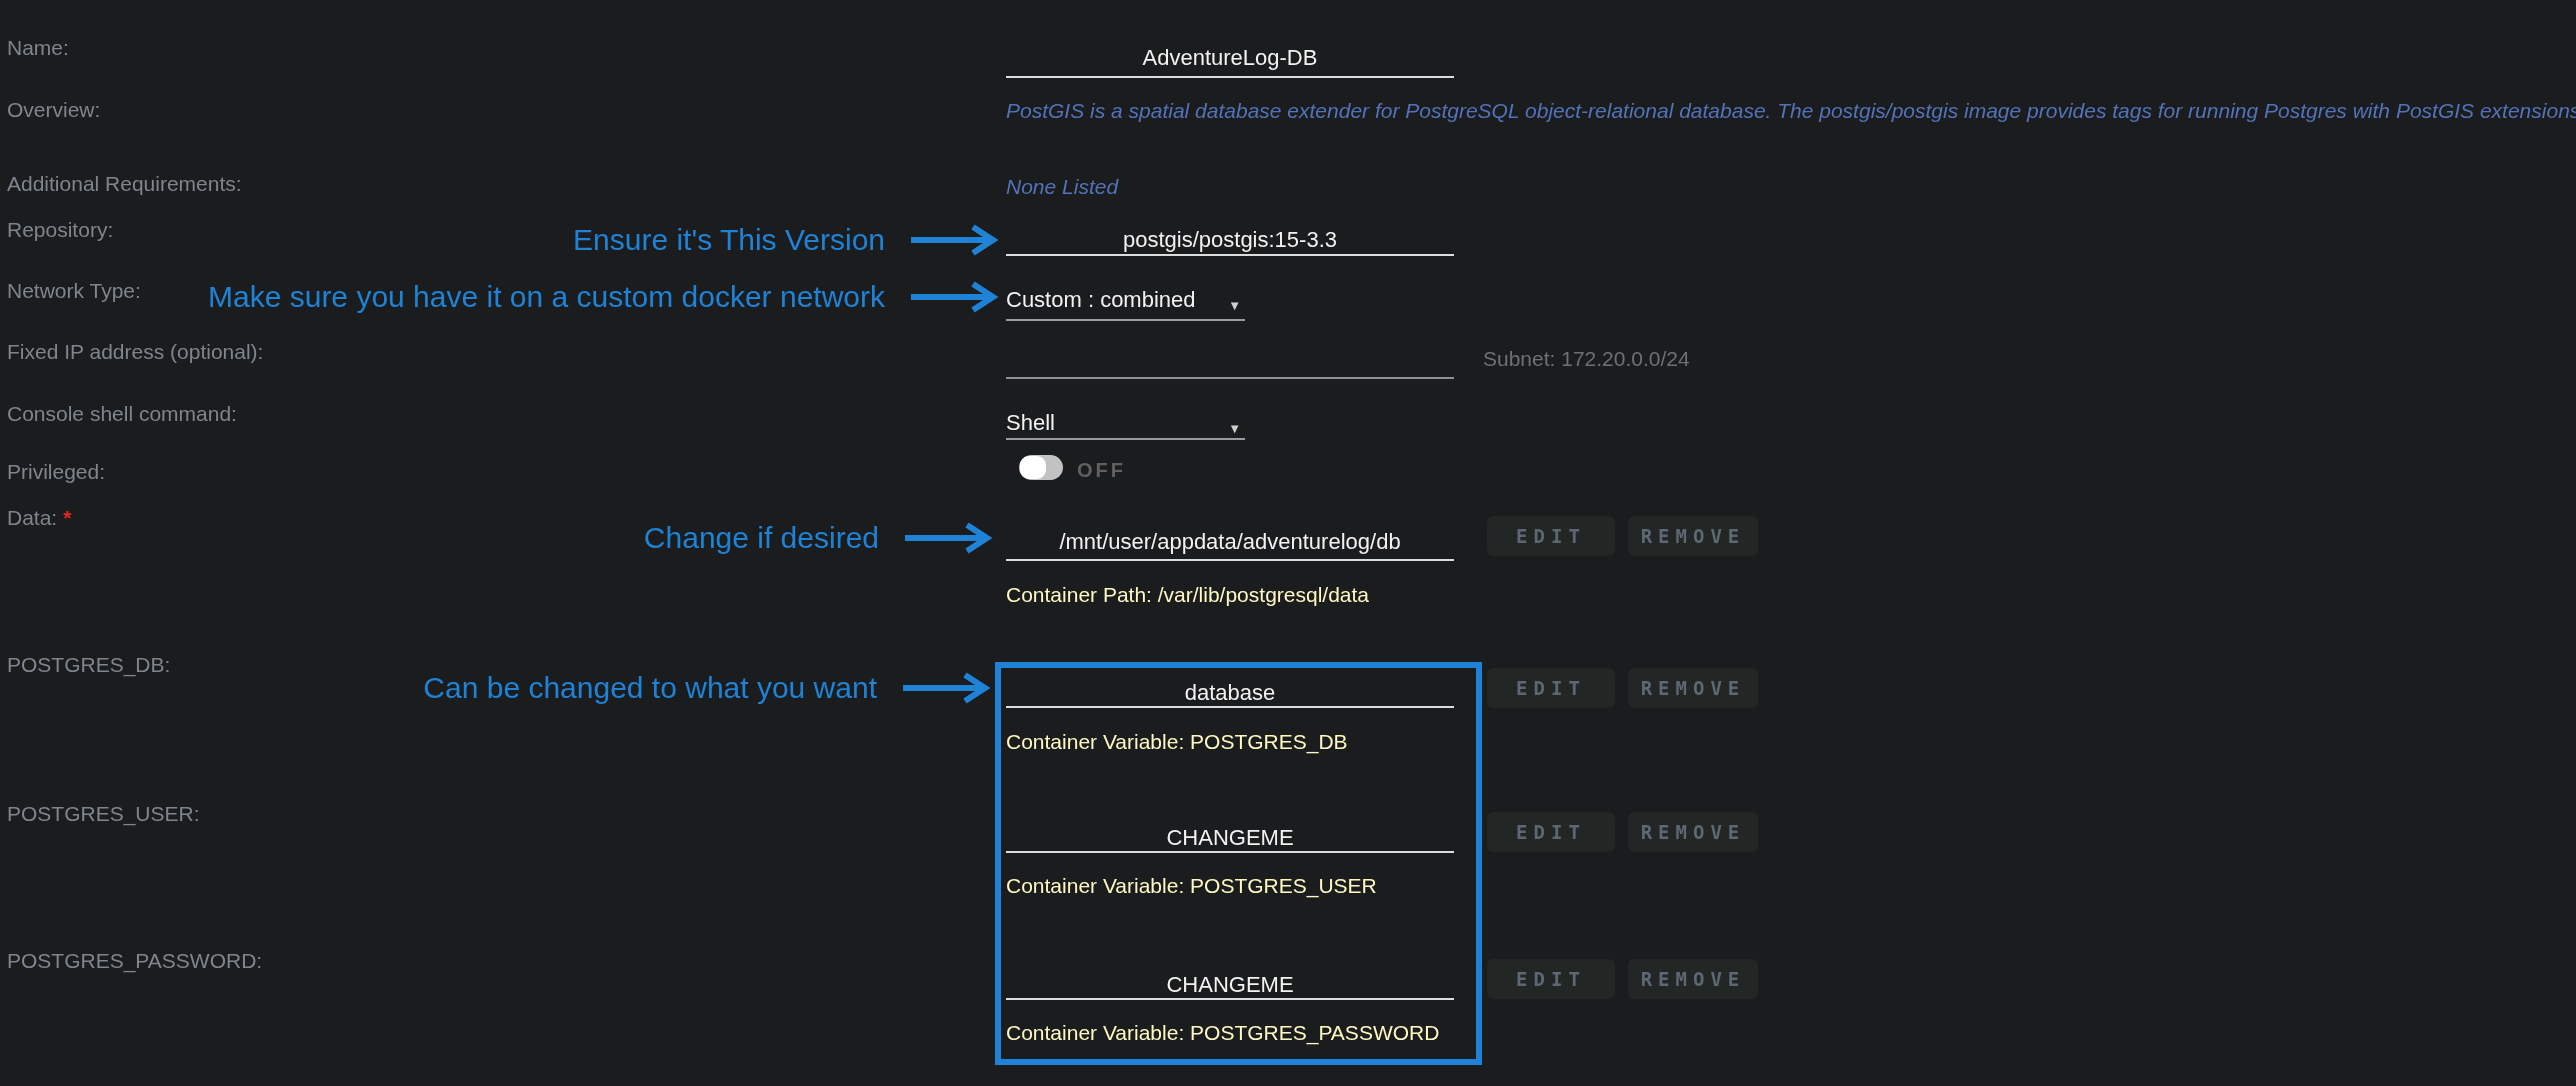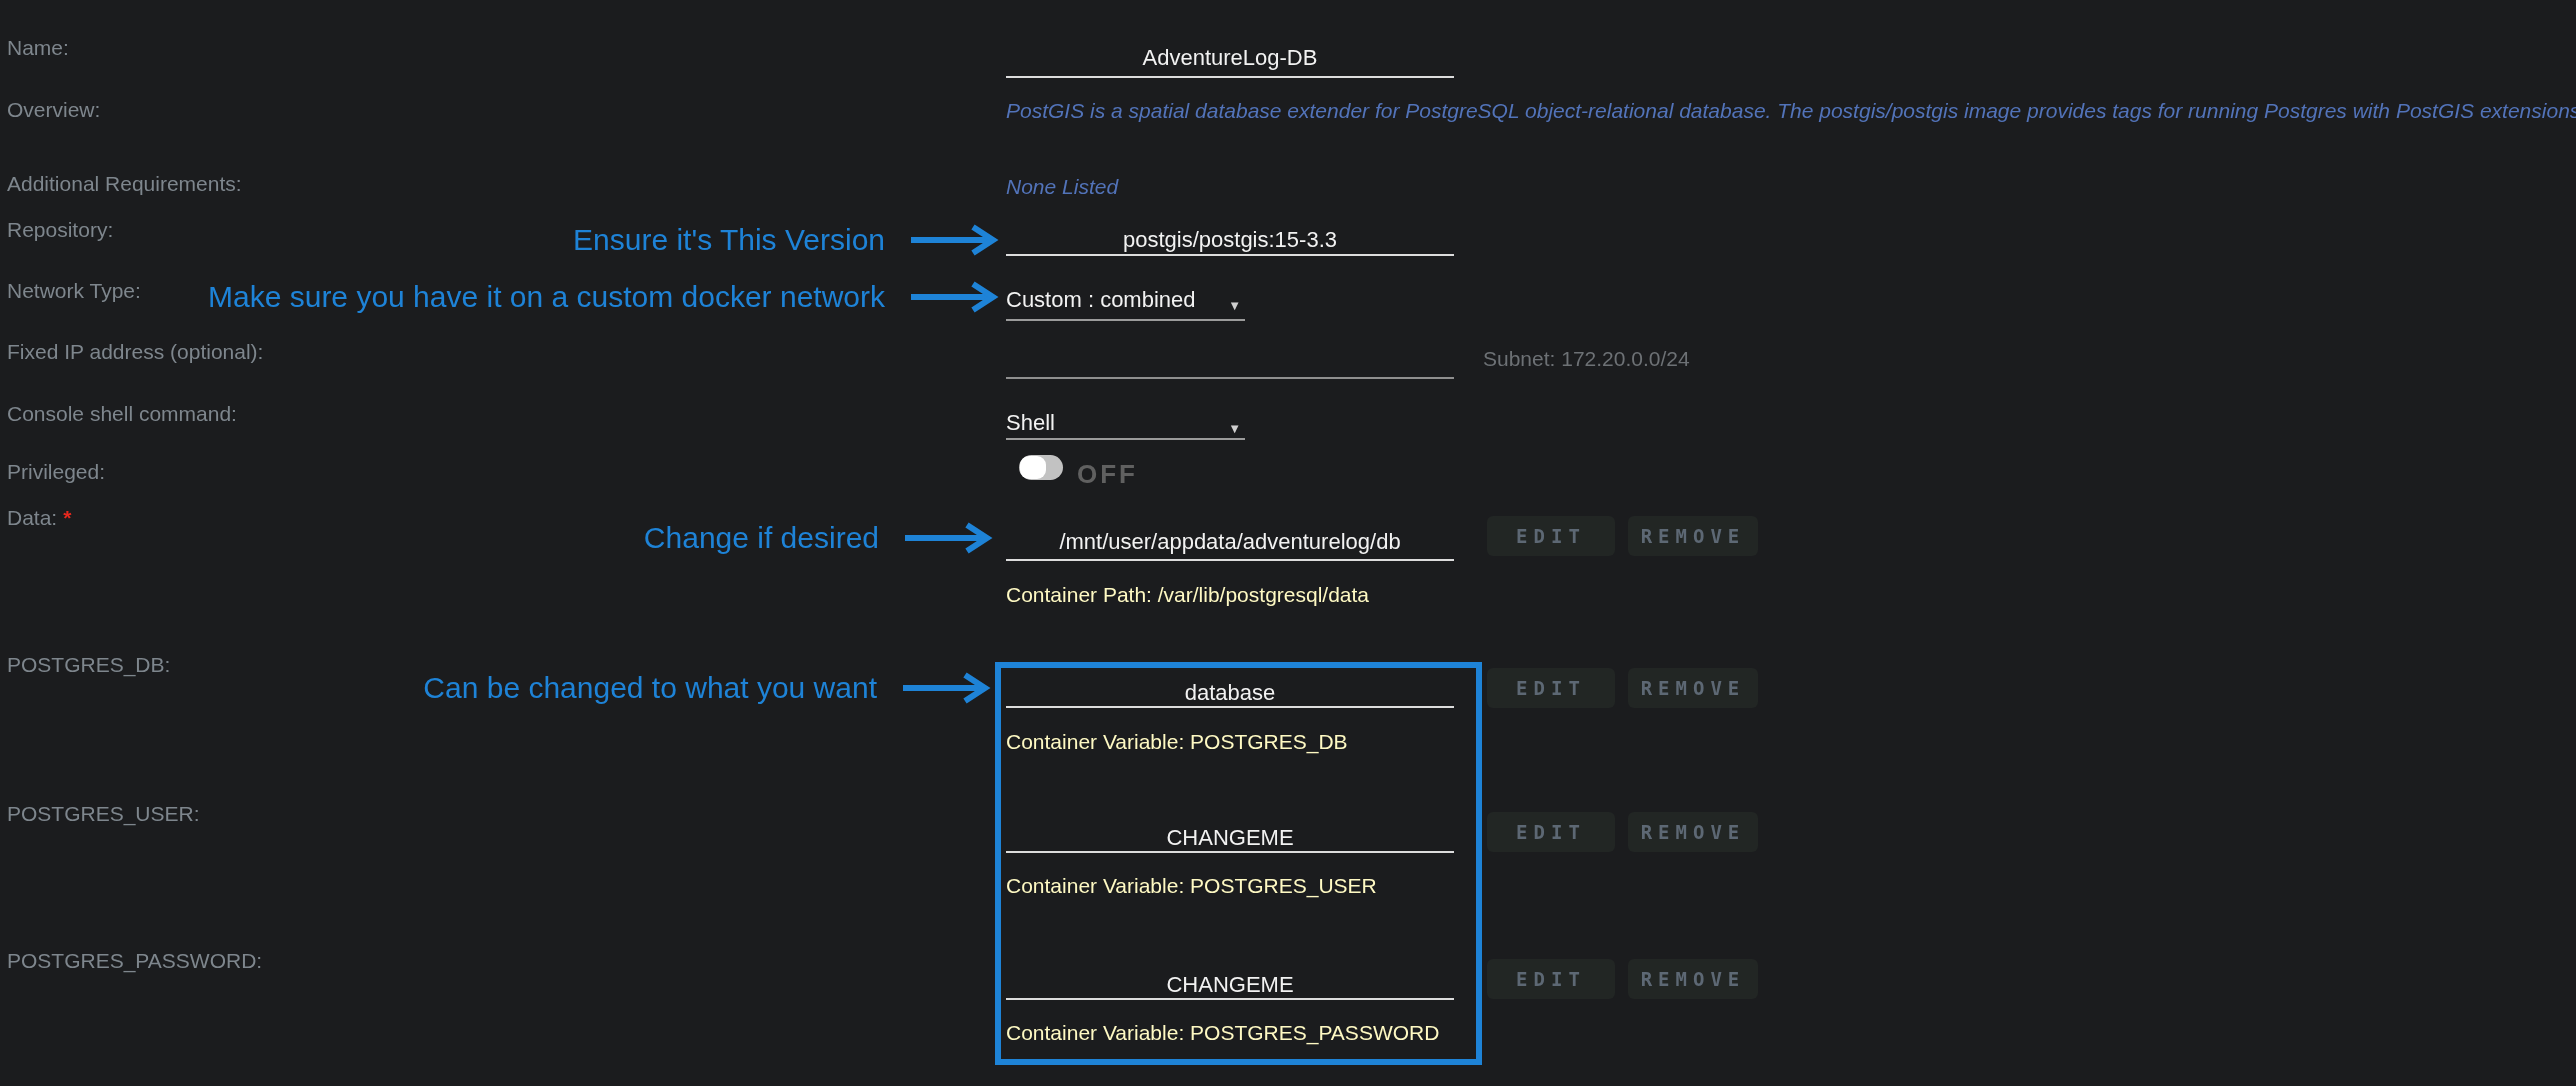--- a/index.html
+++ b/index.html
@@ -22,21 +22,21 @@
        letter-spacing:6px;display:flex;align-items:center;justify-content:center;
        border:none;cursor:pointer;}
   .annot{position:absolute;display:flex;align-items:center;justify-content:flex-end;
        height:36px;color:#1e83d7;font-size:30px;white-space:nowrap;}
   .annot .txt{margin-right:24px;}
   .arrow{flex:0 0 auto;}
   .arrow line,.arrow polyline{stroke:#1e83d7;stroke-width:6;fill:none;}
   .blue-box{position:absolute;border:6px solid #1e83d7;background:transparent;pointer-events:none;}
   .toggle{position:absolute;width:44px;height:25px;background:#c2c2c2;border-radius:13px;cursor:pointer;}
   .knob{position:absolute;left:1px;top:1px;width:26px;height:23px;background:#ffffff;border-radius:9px;}
-  .toggle-state{position:absolute;color:#606060;font-size:26px;font-weight:bold;letter-spacing:3px;}
+  .toggle-state{position:absolute;color:#606060;font-size:20px;font-weight:bold;letter-spacing:3px;}
 </style>
 </head>
 <body>
 
 <div class="page">
 
   <div class="lbl" style="top:36px">Name:</div>
   <div class="lbl" style="top:98px">Overview:</div>
   <div class="lbl" style="top:172px">Additional Requirements:</div>
   <div class="lbl" style="top:218px">Repository:</div>

